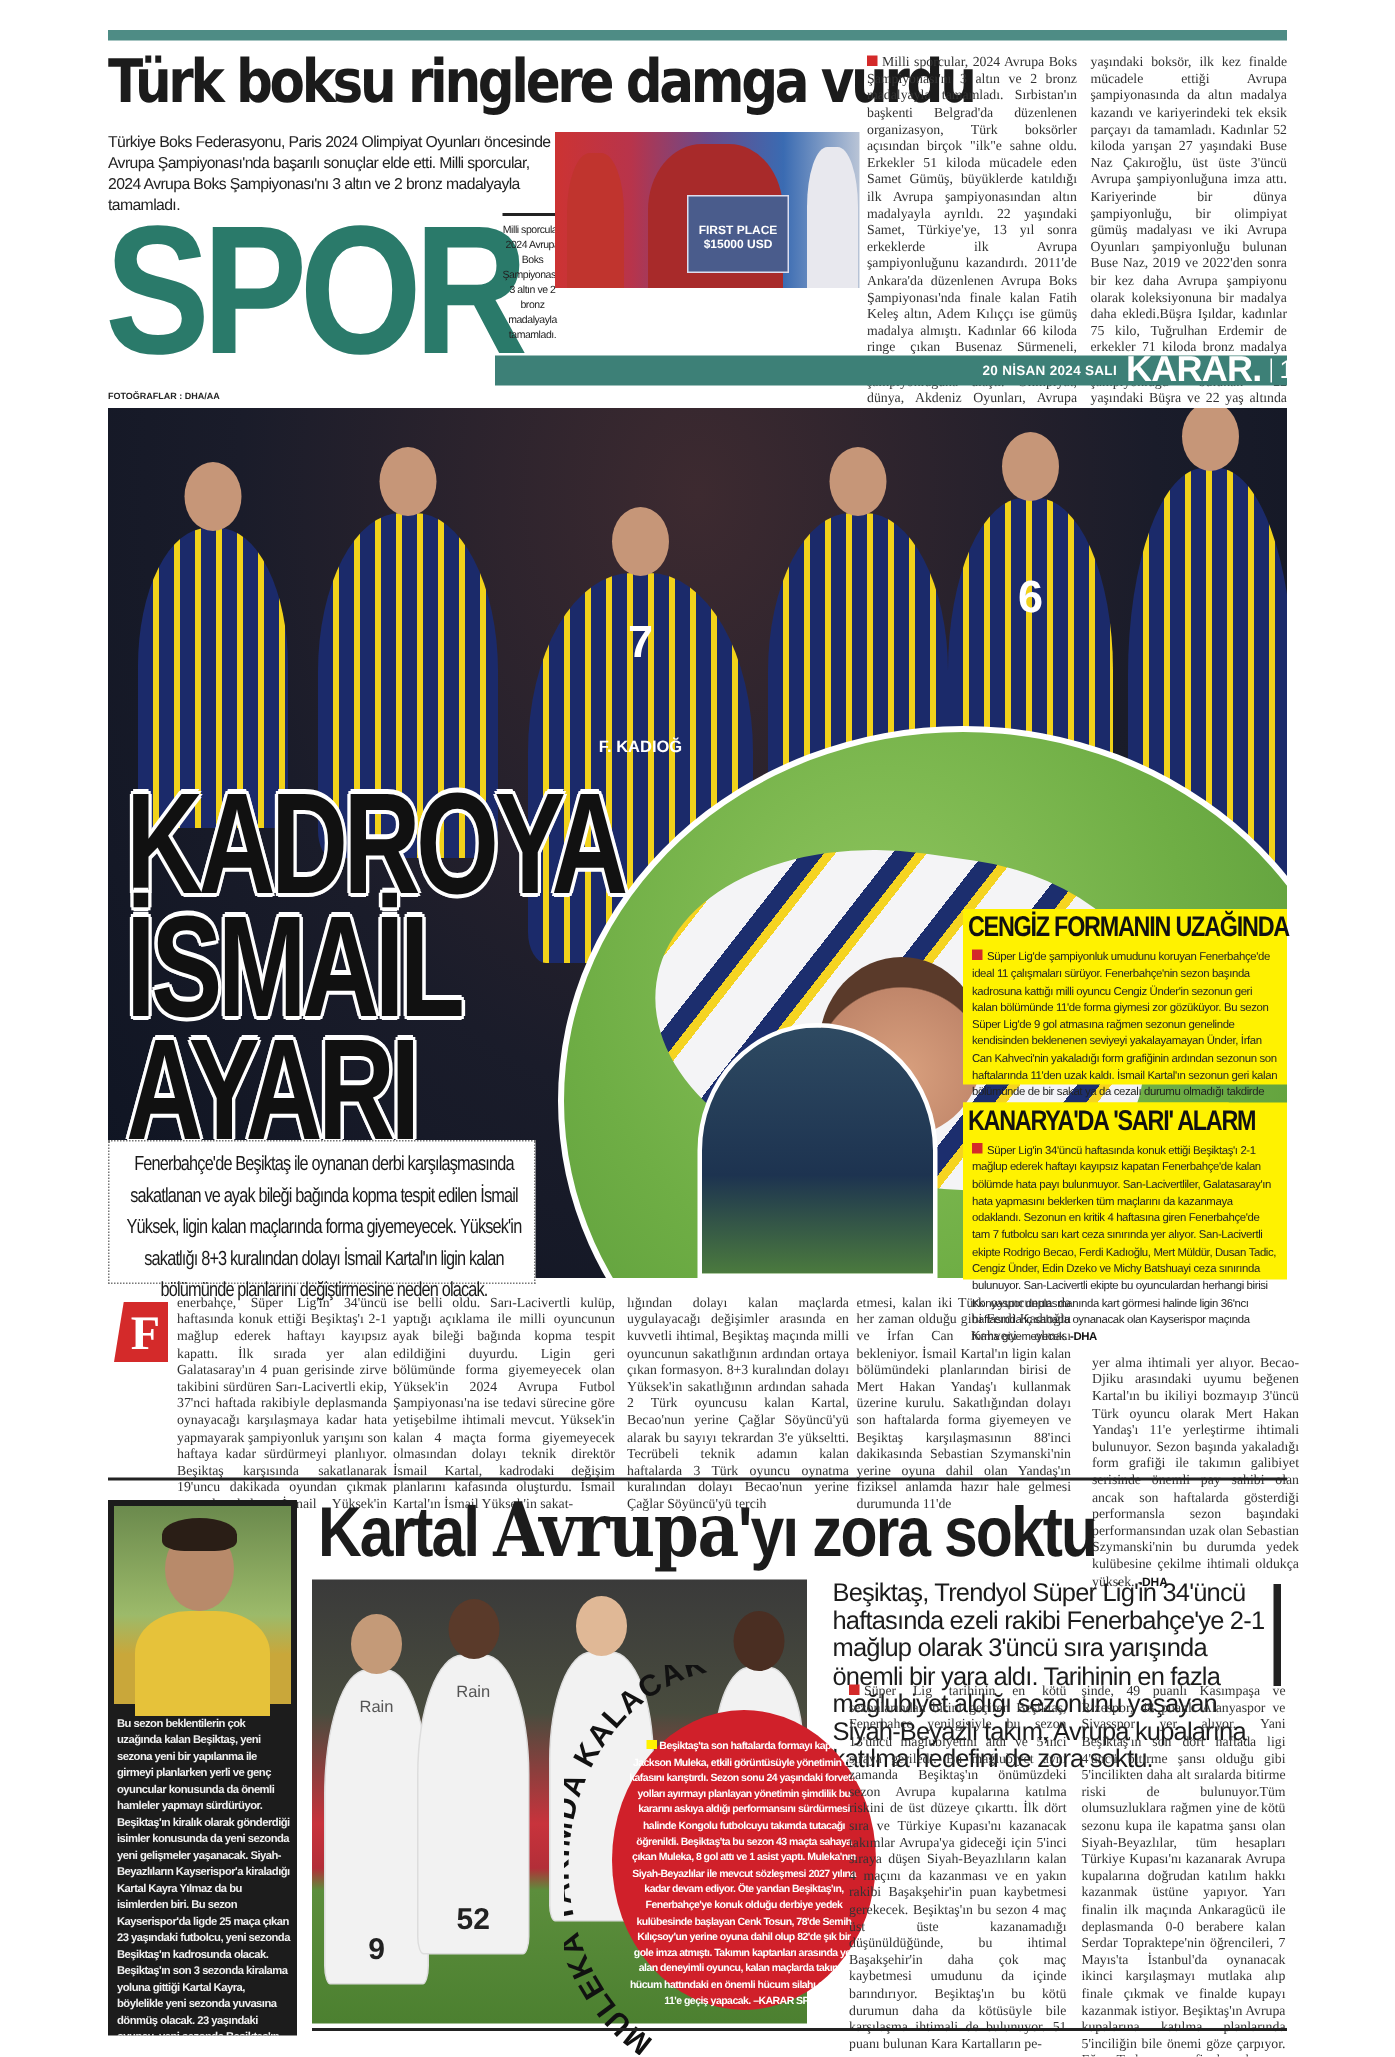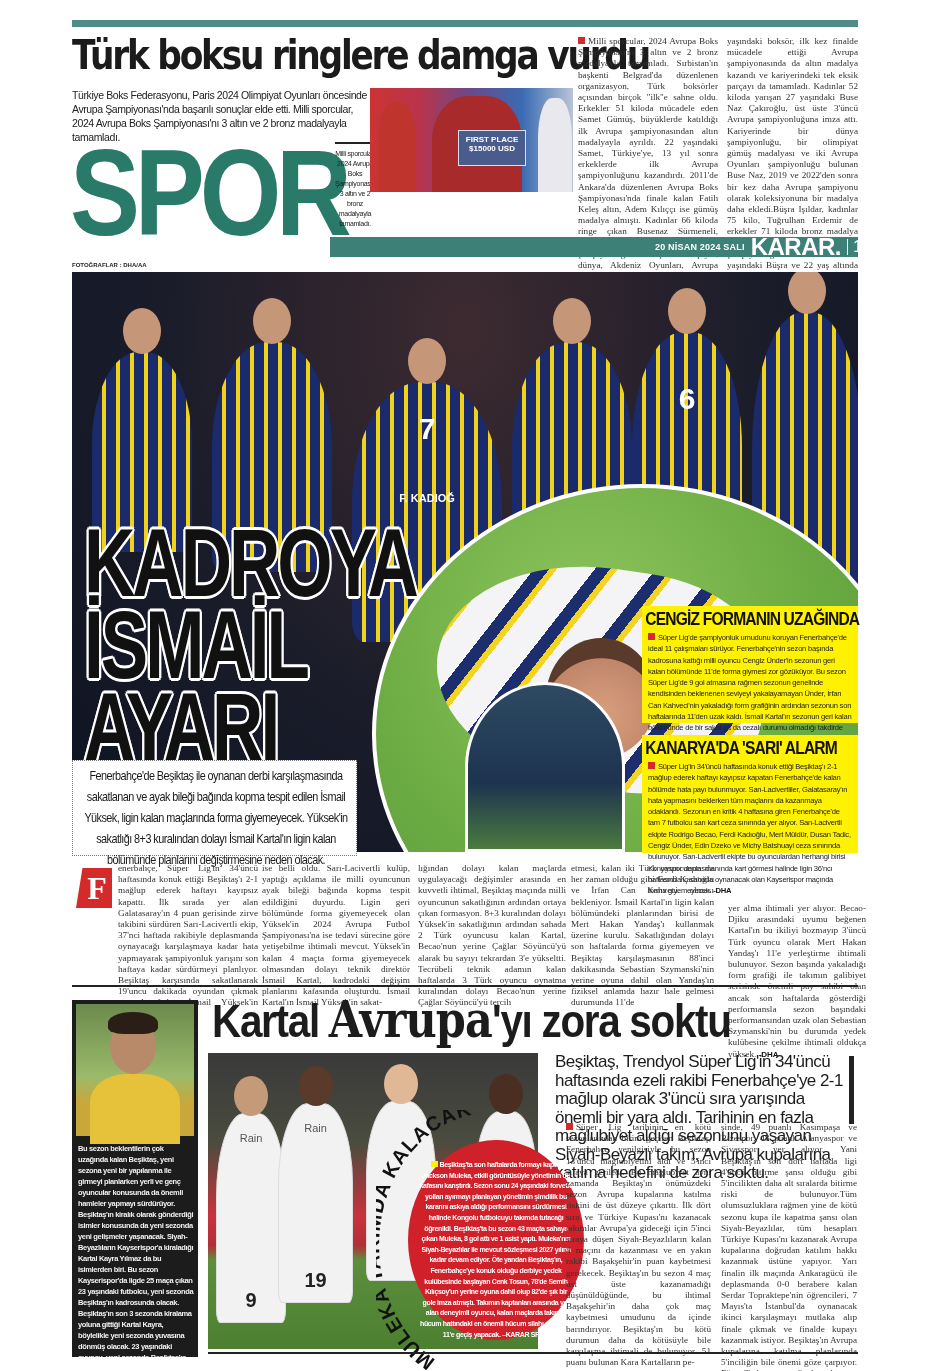--- a/index.html
+++ b/index.html
@@ -6,21 +6,21 @@
   html, body { width: 930px; height: 1371px; background: #fff; overflow: hidden; }
   body { position: relative; font-family: "Liberation Serif", serif; color: #222; }
   .abs { position: absolute; }
   .top-rule { left: 72px; top: 20px; width: 786px; height: 7px; background: #4e8c85; }
   .boks-title { left: 72px; top: 32px; width: 510px; font-family: "DejaVu Sans", sans-serif; font-size: 40px; letter-spacing: -2.6px; transform: scaleX(0.86); transform-origin: left top; color: #1b1b1b; white-space: nowrap; }
   .boks-deck { left: 72px; top: 88px; width: 300px; font-family: "Liberation Sans", sans-serif; font-size: 10.5px; line-height: 14px; color: #222; letter-spacing: -0.4px; }
   .spor-logo { left: 70px; top: 138px; font-family: "Liberation Sans", sans-serif; font-weight: 900; font-size: 122px; line-height: 110px; color: #2a7a6a; letter-spacing: -6px; transform: scaleX(0.86); transform-origin: left top; }
   .spor-caption { left: 335px; top: 142px; width: 40px; font-family: "Liberation Sans", sans-serif; font-size: 7px; line-height: 10px; text-align: center; border-top: 2px solid #222; padding-top: 5px; letter-spacing: -0.3px; }
   .boks-photo { left: 370px; top: 88px; width: 203px; height: 104px; background: linear-gradient(90deg, #c33 0%, #b8344b 25%, #6a4a8a 50%, #3a6bb2 75%, #b9c4d6 100%); overflow: hidden; }
   .boks-photo .fig { position: absolute; border-radius: 40% 40% 0 0; }
-  .boks-photo .sign { position: absolute; left: 88px; top: 42px; width: 68px; height: 36px; background: #4a5c8c; color: #fff; font-family: "Liberation Sans", sans-serif; font-size: 8px; font-weight: bold; text-align: center; padding-top: 4px; border: 1px solid #dde; }
+  .boks-photo .sign { position: absolute; left: 88px; top: 42px; width: 68px; height: 52px; background: #4a5c8c; color: #fff; font-family: "Liberation Sans", sans-serif; font-size: 8px; font-weight: bold; text-align: center; padding-top: 18px; border: 1px solid #dde; }
   .green-band { left: 330px; top: 237px; width: 528px; height: 20px; background: #3d8077; }
   .date-bar { left: 655px; top: 237px; height: 20px; display: flex; align-items: center; color: #fff; font-family: "Liberation Sans", sans-serif; }
   .date-bar .date { font-size: 9px; font-weight: bold; letter-spacing: 0.2px; margin-right: 6px; }
   .date-bar .brand { font-size: 24px; font-weight: 900; letter-spacing: -0.5px; margin-right: 6px; }
   .date-bar .sep { width: 1px; height: 16px; background: #fff; margin-right: 5px; }
   .date-bar .page { font-size: 17px; }
   .photo-credit { left: 72px; top: 262px; font-family: "Liberation Sans", sans-serif; font-size: 6px; font-weight: bold; color: #222; }
   .col-text { font-size: 9.2px; line-height: 11.2px; text-align: justify; color: #333; hyphens: auto; }
   .col-text .sq { display: inline-block; width: 7px; height: 7px; background: #d42a2a; margin-right: 3px; vertical-align: 0; }
   .col-text .src { font-family: "Liberation Sans", sans-serif; font-weight: bold; font-size: 8px; color: #111; }
@@ -210,21 +210,21 @@
 
 <div class="abs bjk-photo">
   <div class="bjk-player" style="left:8px;top:60px;width:70px;height:210px;">
       <div class="head" style="background:#c49a78"></div>
       <div class="rain">Rain</div>
       <div class="num">9</div>
     </div>
   <div class="bjk-player" style="left:70px;top:50px;width:75px;height:200px;">
       <div class="head" style="background:#5a3a2a"></div>
       <div class="rain">Rain</div>
-      <div class="num">19</div>
+      <div class="num">52</div>
     </div>
   <div class="bjk-player" style="left:158px;top:48px;width:70px;height:180px;">
       <div class="head" style="background:#e0b896"></div>
     </div>
   <div class="bjk-player" style="left:268px;top:58px;width:60px;height:140px;">
       <div class="head" style="background:#4a2e22"></div>
     </div>
 </div>
 
 <div class="abs muleka-circle">

